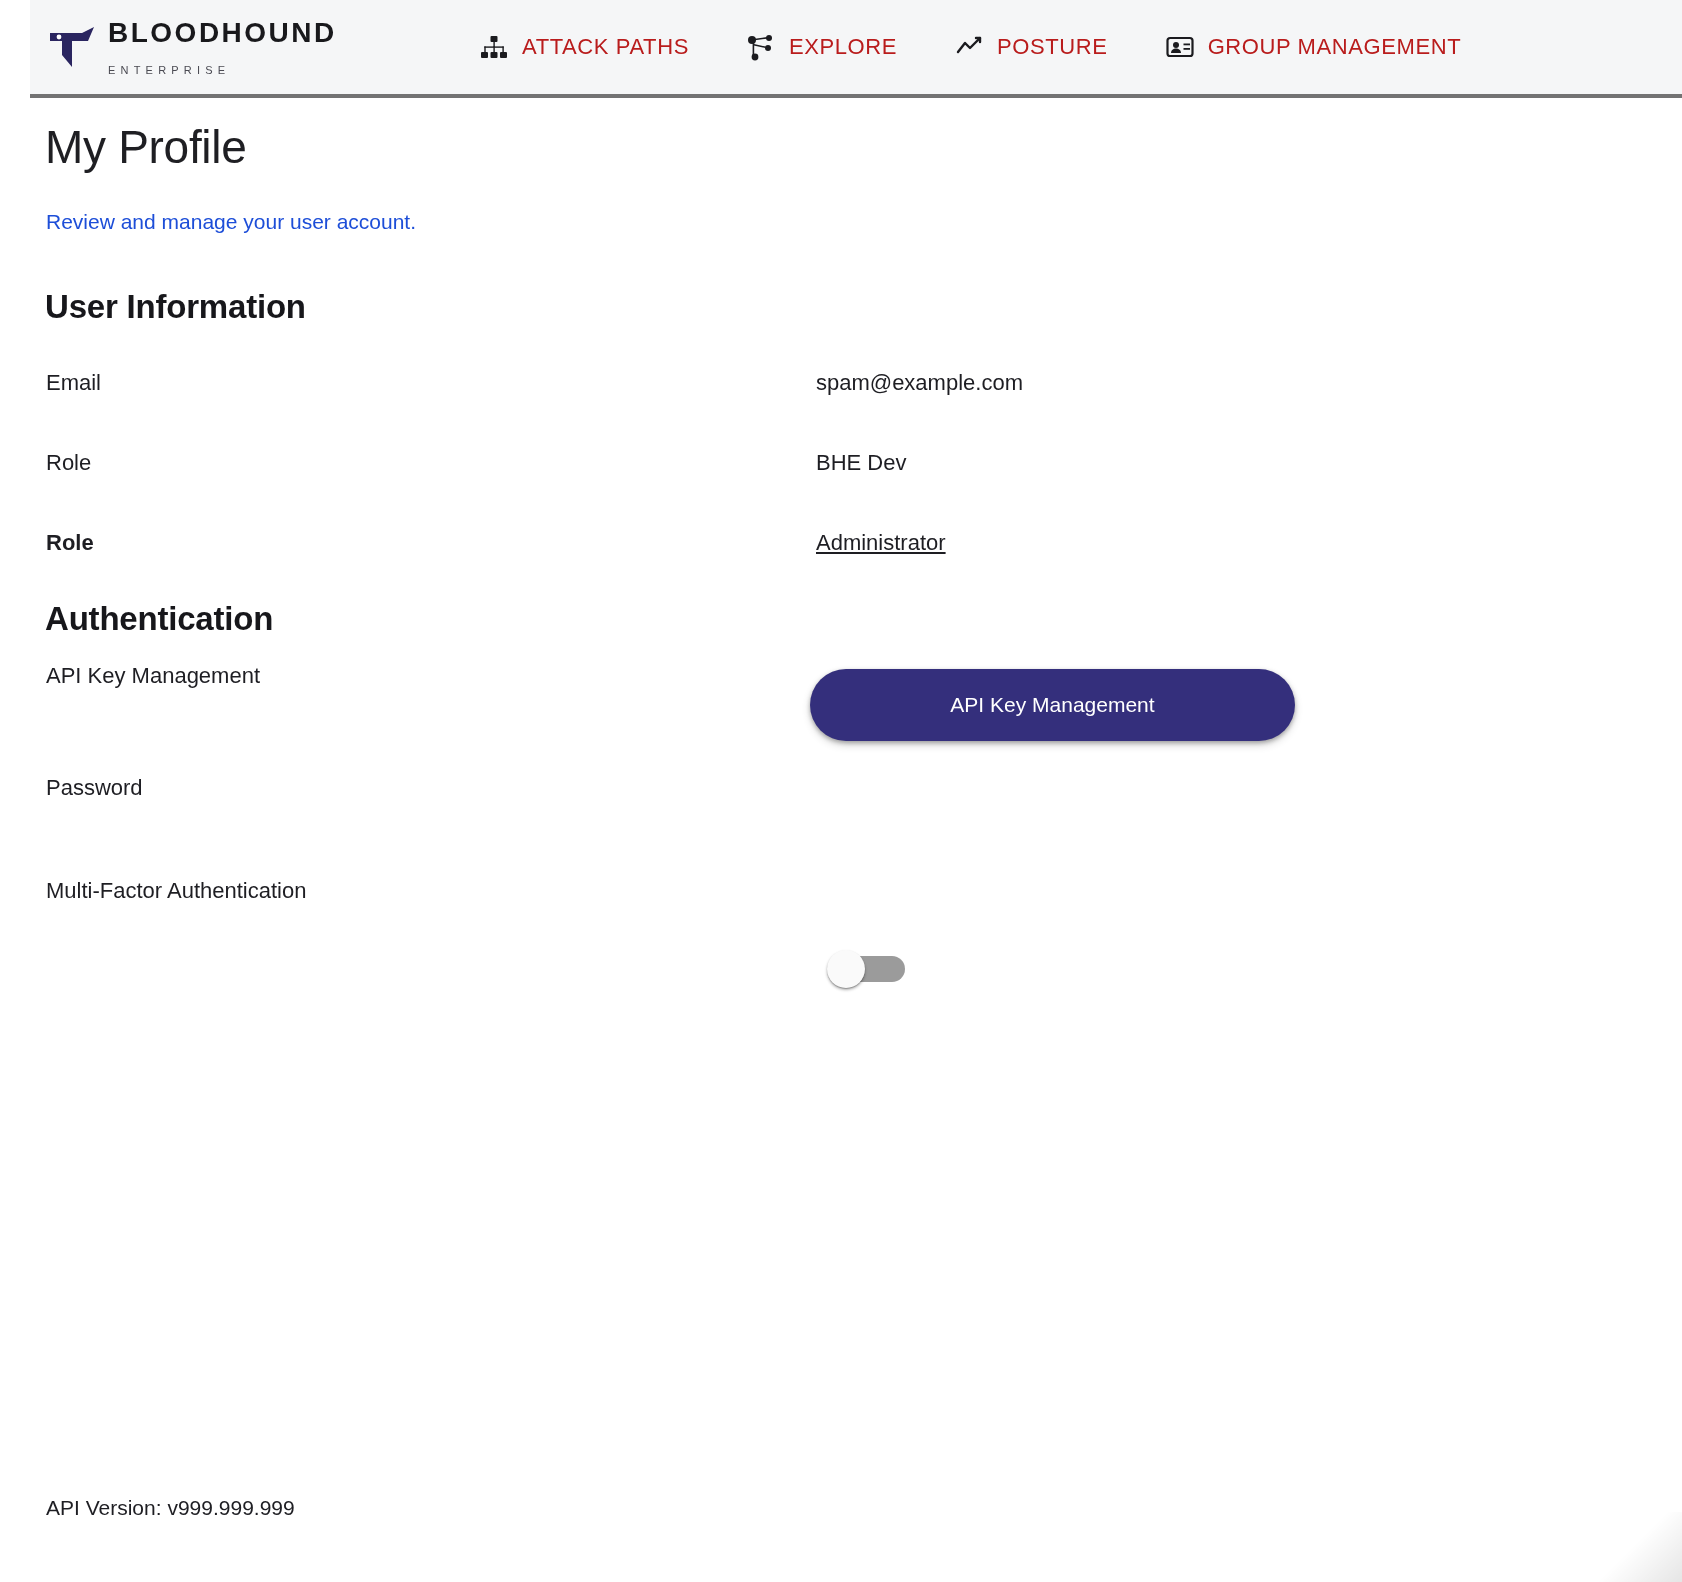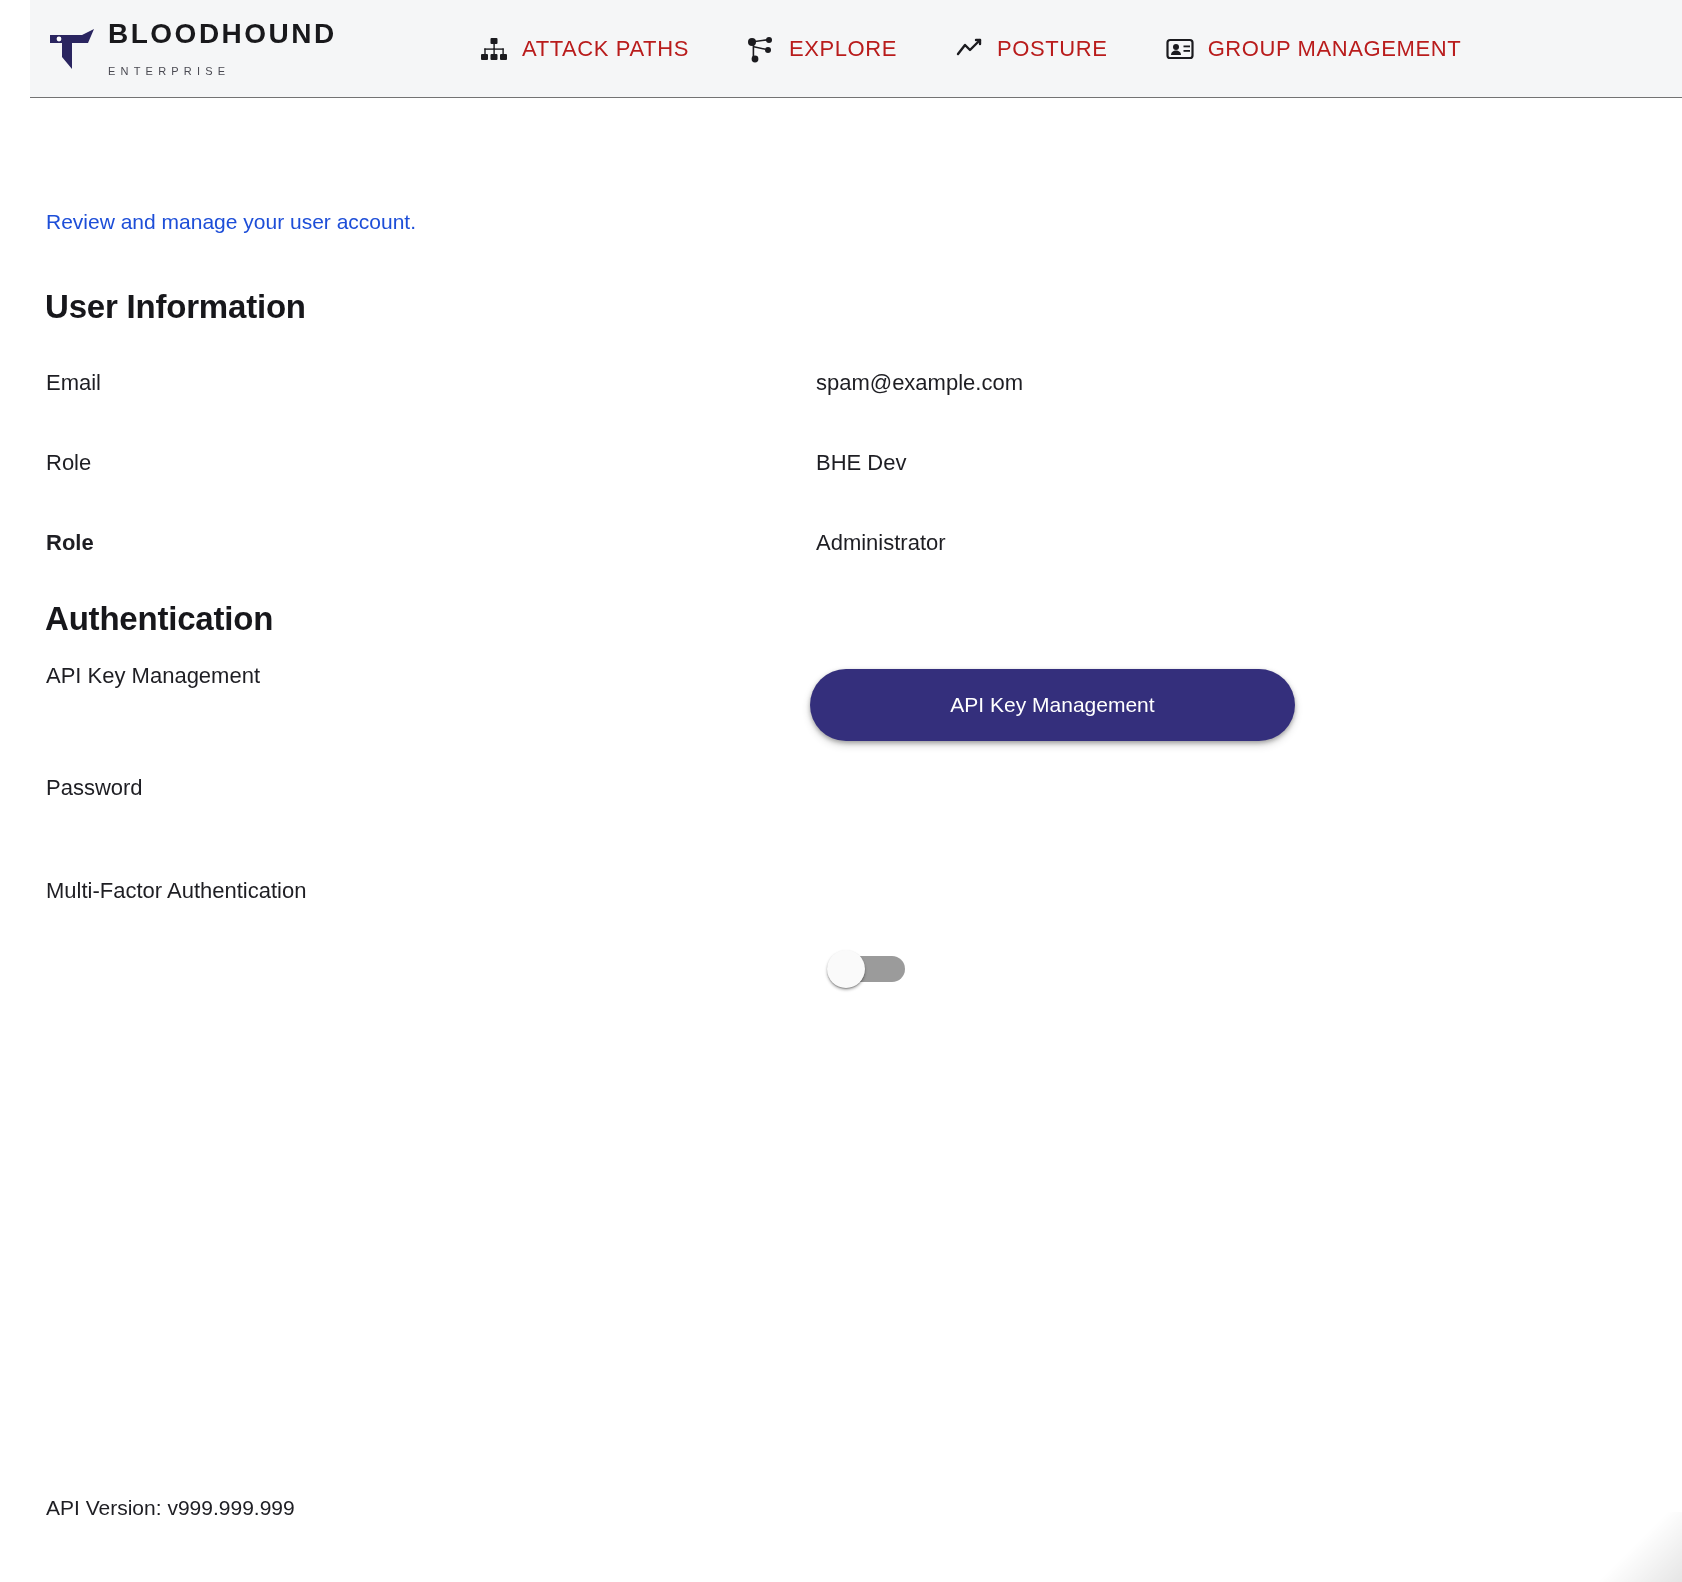--- a/index.html
+++ b/index.html
@@ -17,21 +17,21 @@
   }
 
   
   .topbar {
     position: absolute;
     left: 30px; top: 0;
     width: 1652px; height: 98px;
     background: #f5f6f7;
     display: flex;
     align-items: center;
-    border-bottom: 1px solid #737373;
+    border-bottom: 4px solid #737373;
   }
   .brand {
     display: flex;
     align-items: center;
     margin-left: 18px;
     width: 360px;
   }
   .brand-mark {
     width: 48px; height: 44px;
     margin-right: 12px;
@@ -120,21 +120,21 @@
     left: 786px;
     font-size: 22px;
     color: #1e1e23;
   }
 
   #label-email  { top: 272px; }
   #value-email  { top: 272px; }
   #label-name   { top: 352px; }
   #value-name   { top: 352px; }
   #label-role   { top: 432px; font-weight: bold; }
-  #value-role   { top: 432px; }
+  #value-role   { top: 432px; text-decoration: underline; }
 
   #label-apikey { top: 565px; }
   #label-password { top: 677px; }
   #label-mfa    { top: 780px; }
 
   .pill-btn {
     position: absolute;
     left: 780px;
     width: 485px;
     height: 72px;
@@ -274,20 +274,21 @@
           </svg>
         </span>
         <span>GROUP MANAGEMENT</span>
       </div>
 
     </div>
   </div>
 
   <div class="content">
 
+    <div class="page-title">My Profile</div>
     <div class="page-sub">Review and manage your user account.</div>
 
     <div class="section-title" id="user-info-title">User Information</div>
 
     <div class="row-label" id="label-email">Email</div>
     <div class="row-value" id="value-email">spam@example.com</div>
 
     <div class="row-label" id="label-name">Role</div>
     <div class="row-value" id="value-name">BHE Dev</div>
 

